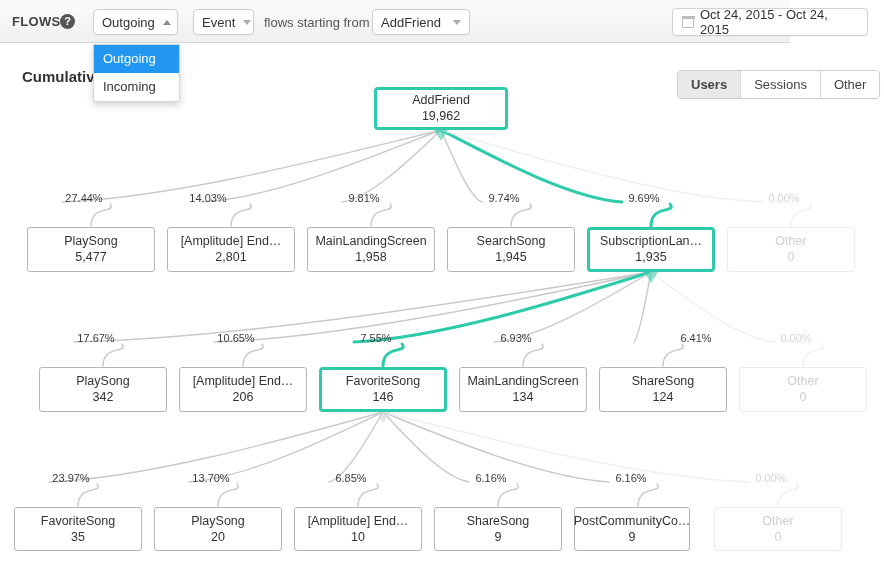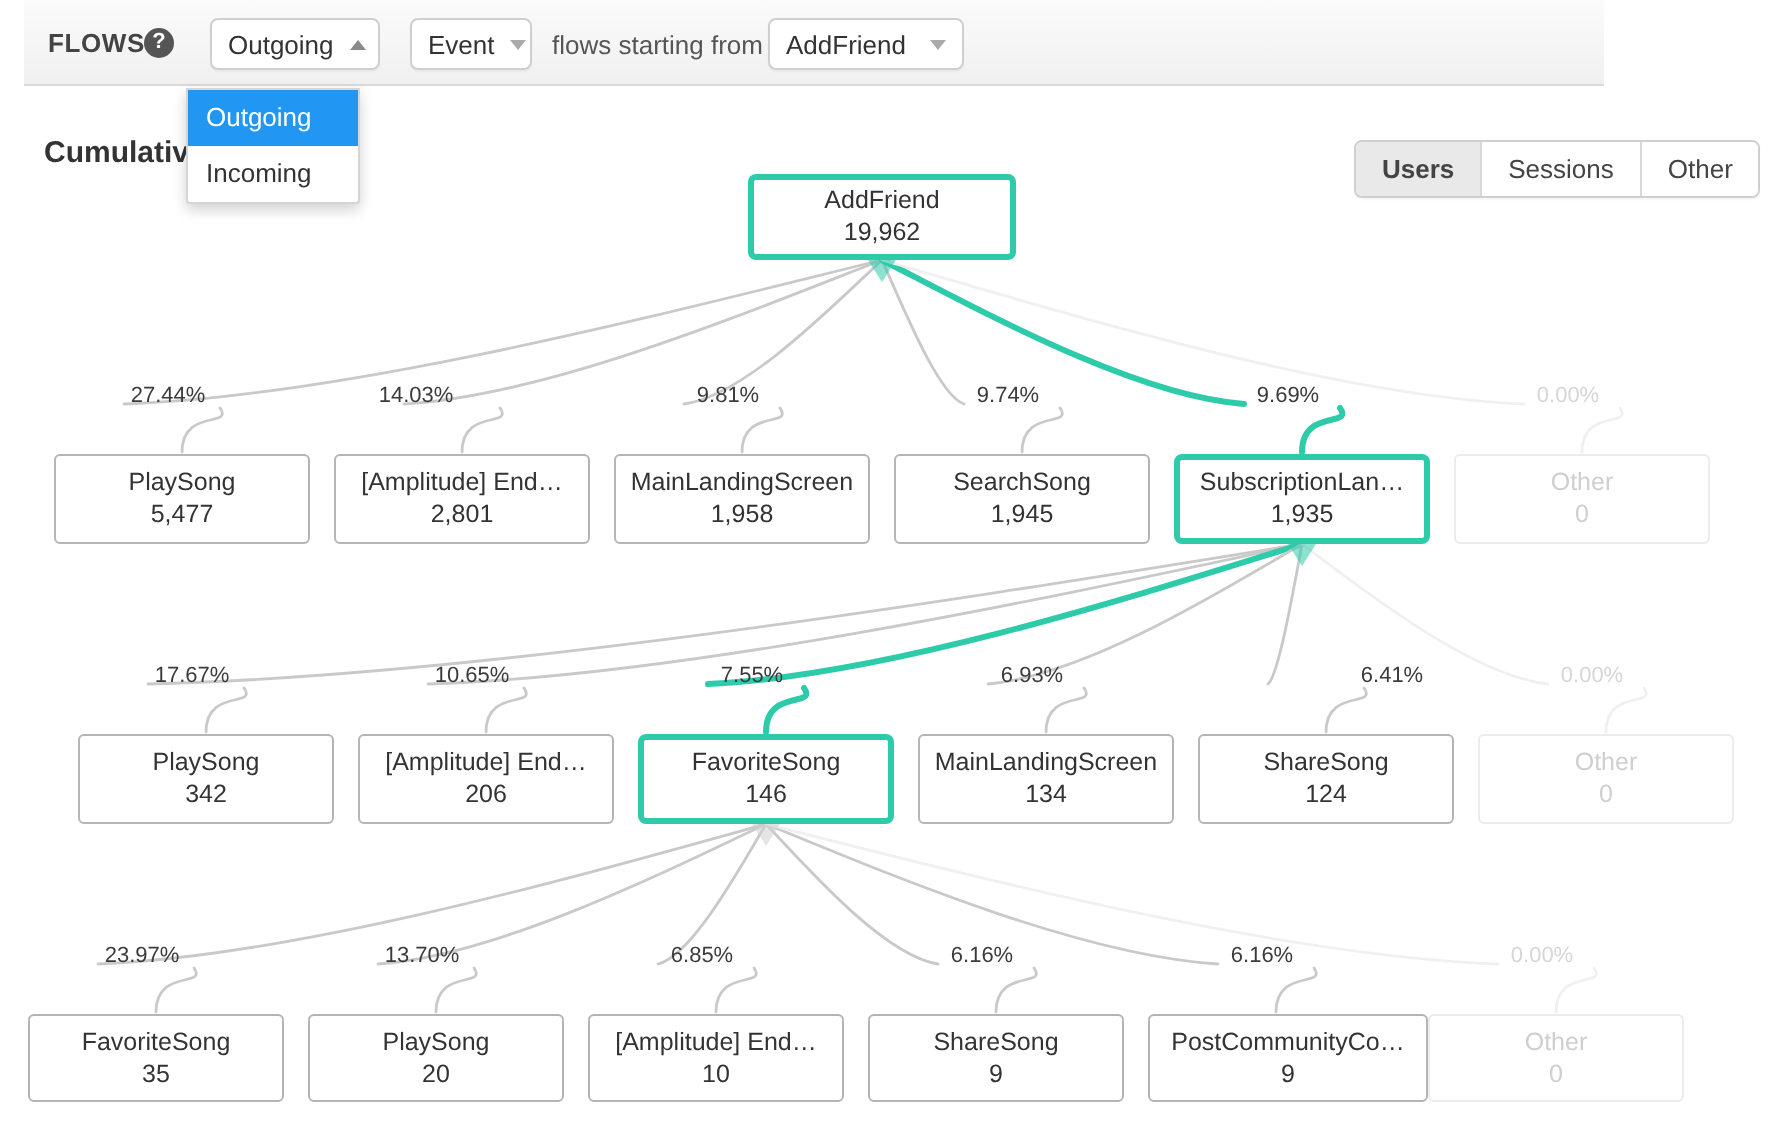--- a/index.html
+++ b/index.html
@@ -9,21 +9,21 @@
     font-family:"Liberation Sans", sans-serif;
     font-size:13px;
     color:#333;
     overflow:hidden;
     position:relative;
   }
   #app{position:absolute;inset:0;width:884px;height:563px;}
 
   
   .toolbar{
-    position:absolute;left:12px;top:0;width:790px;height:43px;
+    position:absolute;left:0;top:0;width:790px;height:43px;
     background:linear-gradient(to bottom,#fbfbfb,#f0f0f0);
     border-bottom:1px solid #d9d9d9;
     box-sizing:border-box;
   }
   .tb-label{
     position:absolute;left:12px;top:14px;
     font-size:13px;font-weight:bold;color:#444;letter-spacing:.3px;
   }
   .help-icon{
     position:absolute;left:60px;top:14px;
@@ -145,20 +145,24 @@
       <span class="caret down"></span>
     </div>
 
     <div class="static-text">flows starting from</div>
 
     <div class="ctrl" id="ctrl-start-event">
       <span class="cap">AddFriend</span>
       <span class="caret down"></span>
     </div>
 
+    <div id="ctrl-daterange">
+      <span class="cal-icon"></span>
+      <span>Oct 24, 2015  -  Oct 24, 2015</span>
+    </div>
   </div>
 
   <div class="dropdown">
     <div class="dd-item active">Outgoing</div>
     <div class="dd-item">Incoming</div>
   </div>
 
   <div class="cumulative-label">Cumulative</div>
 
   <div class="seg" id="seg-metric">
@@ -288,21 +292,21 @@
         <div class="vl">20</div>
       </div>
       <div class="node" style="left: 294px; top: 407px; width: 128px; height: 44px;">
         <div class="nm">[Amplitude] End…</div>
         <div class="vl">10</div>
       </div>
       <div class="node" style="left: 434px; top: 407px; width: 128px; height: 44px;">
         <div class="nm">ShareSong</div>
         <div class="vl">9</div>
       </div>
-      <div class="node" style="left: 574px; top: 407px; width: 140px; height: 44px;">
+      <div class="node" style="left: 574px; top: 407px; width: 116px; height: 44px;">
         <div class="nm">PostCommunityCo…</div>
         <div class="vl">9</div>
       </div>
       <div class="node muted" style="left: 714px; top: 407px; width: 128px; height: 44px;">
         <div class="nm">Other</div>
         <div class="vl">0</div>
       </div>
     </div>
 
 </div>

